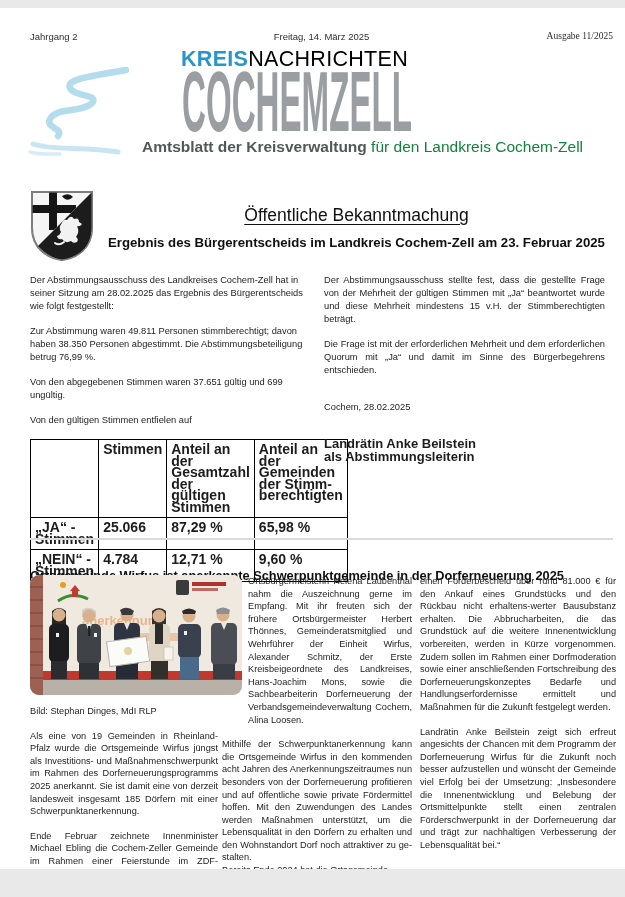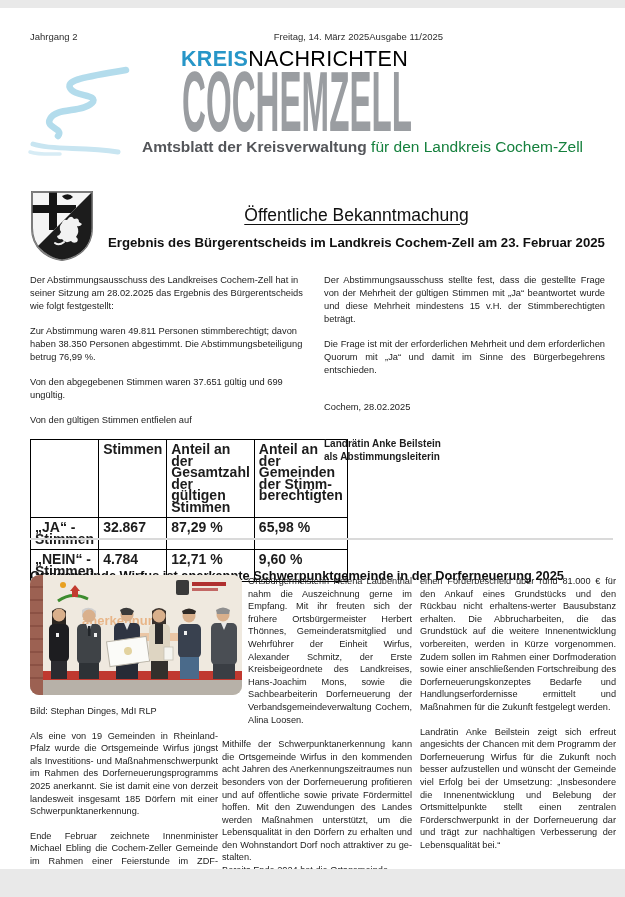--- a/index.html
+++ b/index.html
@@ -10,21 +10,21 @@
     padding-left:18px;
   }
   
   .topline{
     position:absolute;top:23px;left:30px;right:30px;
     display:grid;grid-template-columns:1fr auto 1fr;
     font-size:9.5px;color:#2e2e2e;
   }
   .topline .tl-left{text-align:left;}
   .topline .tl-center{text-align:left;}
-  .topline .tl-right{text-align:left;}
+  .topline .tl-right{text-align:right;font-family:Liberation Serif, serif;}
   
   .wave{position:absolute;left:26px;top:56px;}
   .brand-top{
     position:absolute;left:181px;top:41px;font-size:21.5px;letter-spacing:.3px;
     white-space:nowrap;line-height:1;
   }
   .brand-top .b1{font-weight:bold;color:#2796c8;}
   .brand-top .b2{color:#000000;}
   .brand-main{
     position:absolute;left:182px;top:50px;font-size:86px;font-weight:bold;
@@ -42,21 +42,21 @@
     font-size:17.5px;color:#101010;margin-top:17px;
     text-decoration:underline;text-underline-offset:3px;
   }
   .ann-subtitle{font-size:13.2px;font-weight:bold;margin-top:9px;color:#101010;}
   
   .twocol{position:absolute;top:266px;left:30px;right:30px;display:flex;gap:13px;}
   .twocol .col{width:281px;}
   .twocol p{font-size:9.3px;line-height:13px;margin:0 0 12px 0;}
   .colR p{text-align:justify;}
   .dateline{margin-top:24px !important;}
-  .signer{font-size:10px;line-height:13px;font-weight:bold;margin-top:23px;}
+  .signer{font-size:13px;line-height:13px;font-weight:bold;margin-top:23px;}
   
   table.results{border-collapse:collapse;margin-top:3px;}
   table.results td,table.results th{
     border:1.6px solid #000;font-size:14px;font-weight:bold;line-height:11.5px;
     padding:4px 4px;text-align:left;vertical-align:top;
   }
   table.results .c0{width:60px;}
   table.results .c1{width:59px;}
   table.results .c2{width:62px;}
   table.results .c3{width:58px;}
@@ -134,21 +134,21 @@
       <table class="results">
         <tbody>
             <tr>
           <th class="c0"></th>
           <th class="c1">Stimmen</th>
           <th class="c2">Anteil an der Gesamtzahl der gültigen Stimmen</th>
           <th class="c3">Anteil an der Gemeinden der Stimm-berechtigten</th>
         </tr>
         <tr>
           <td>„JA“ - Stimmen</td>
-          <td>32.867</td>
+          <td>25.066</td>
           <td>87,29 %</td>
           <td>65,98 %</td>
         </tr>
         <tr>
           <td>„NEIN“ - Stimmen</td>
           <td>4.784</td>
           <td>12,71 %</td>
           <td>9,60 %</td>
         </tr>
       </tbody>

